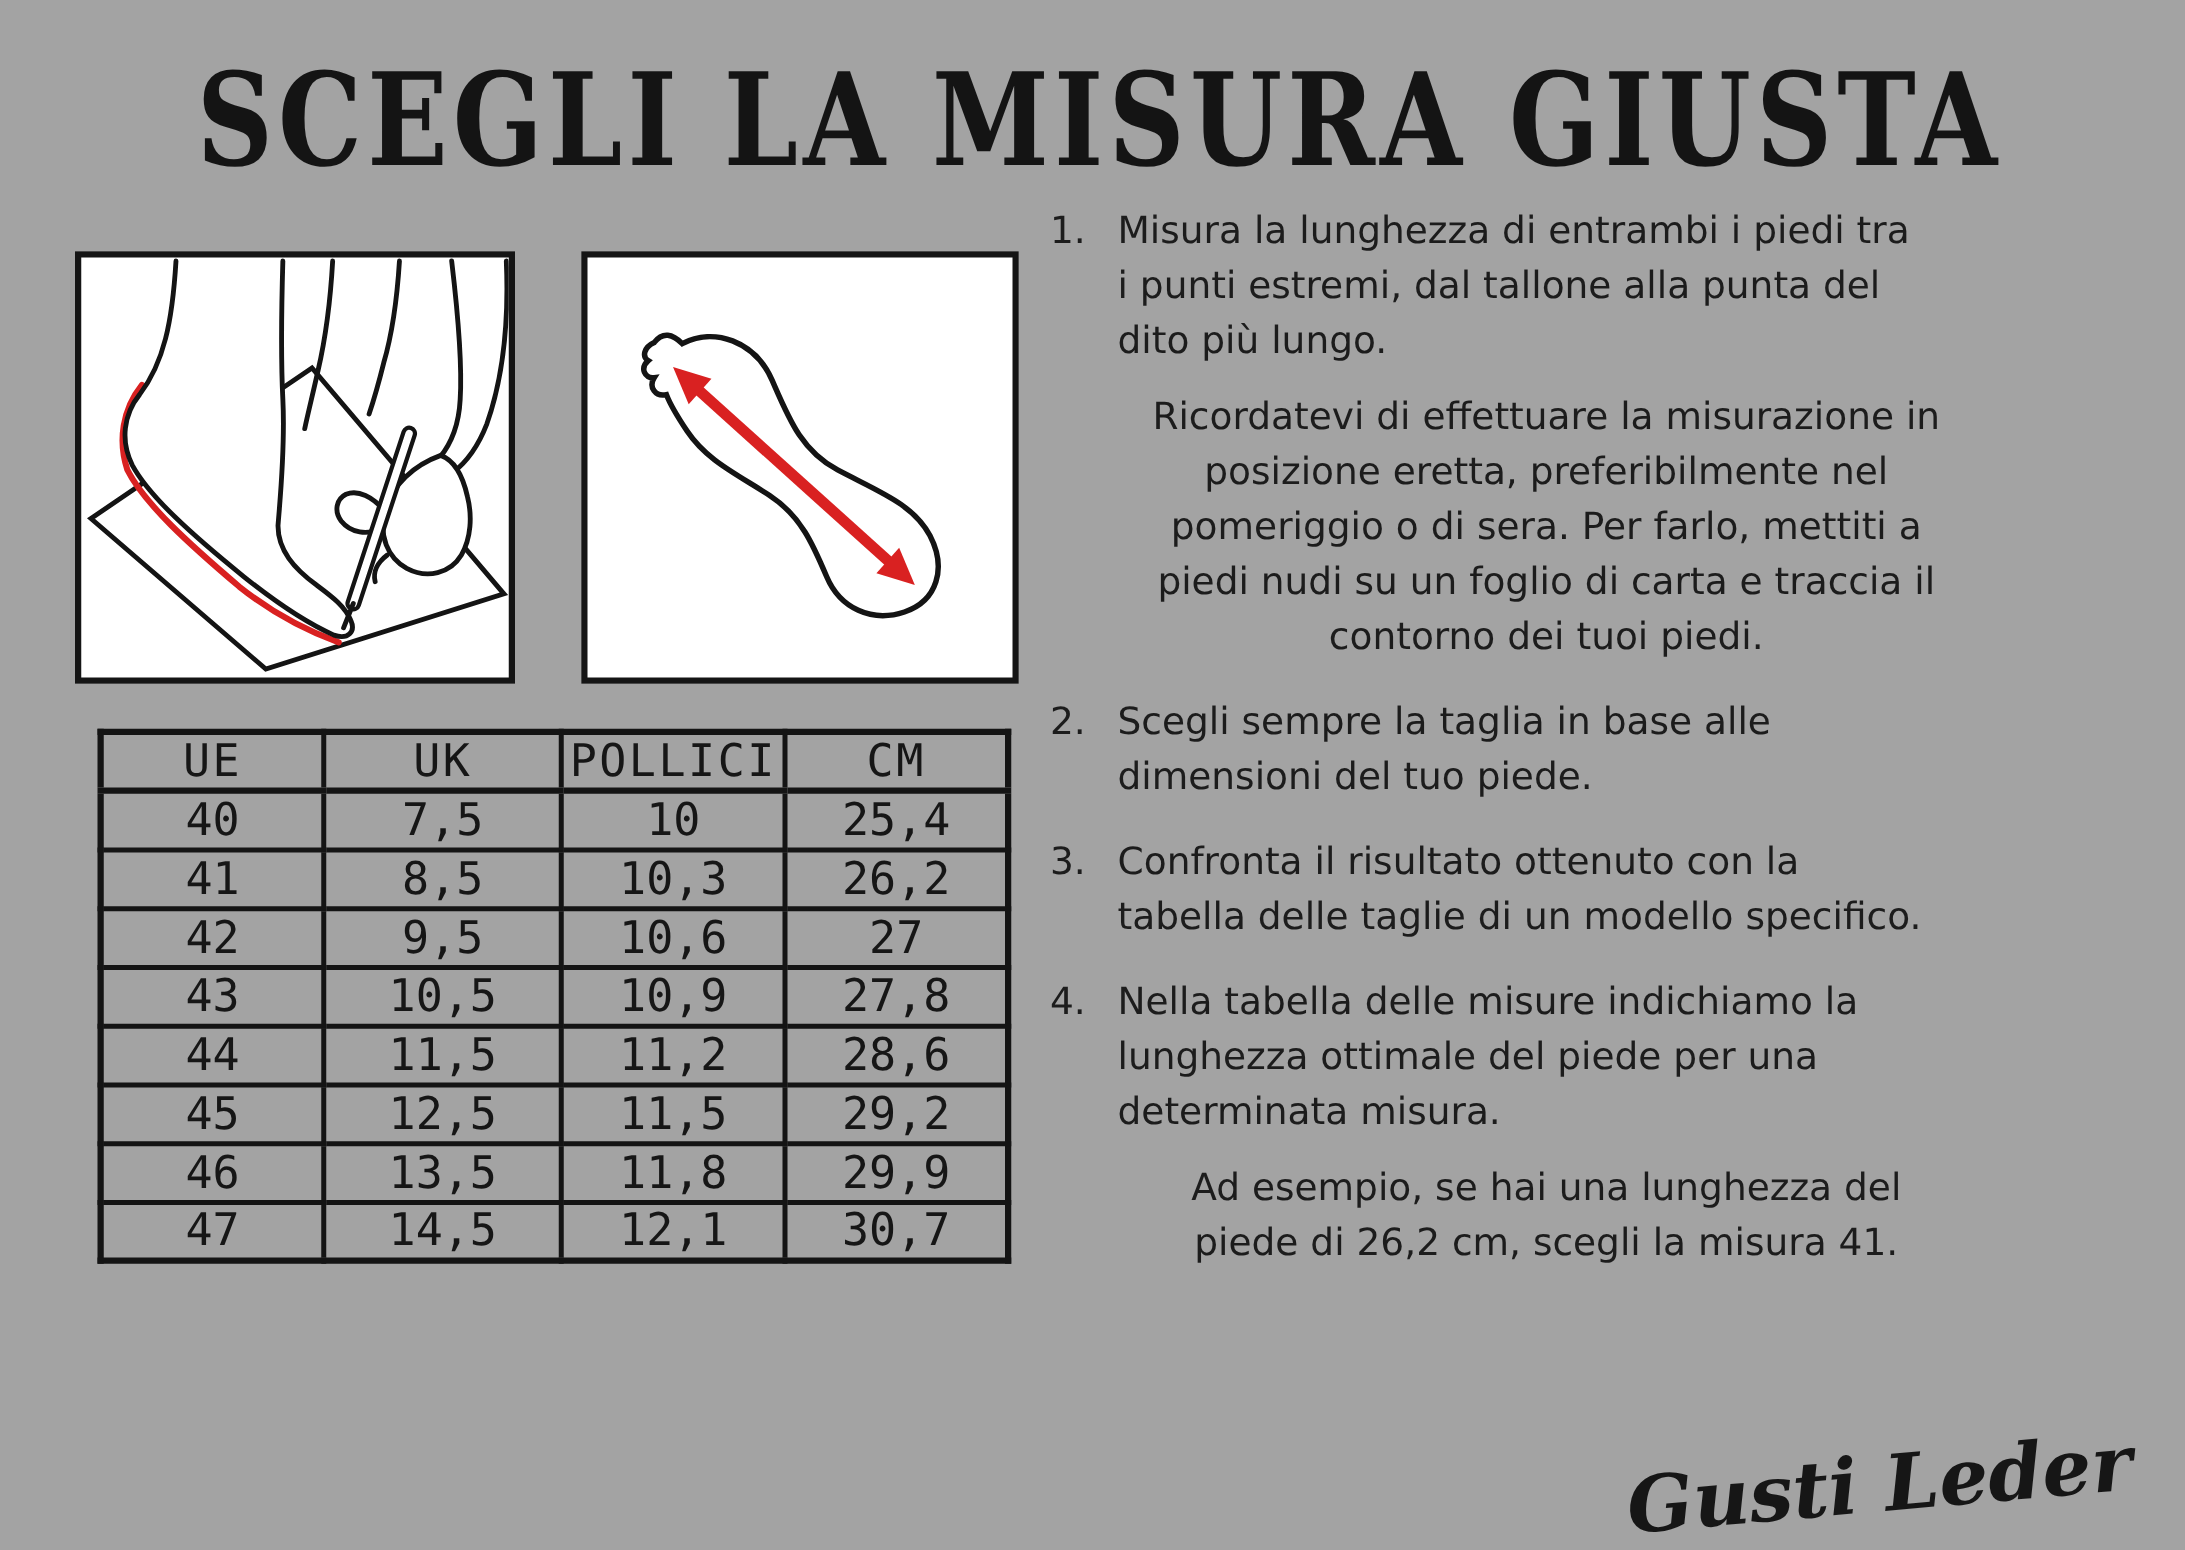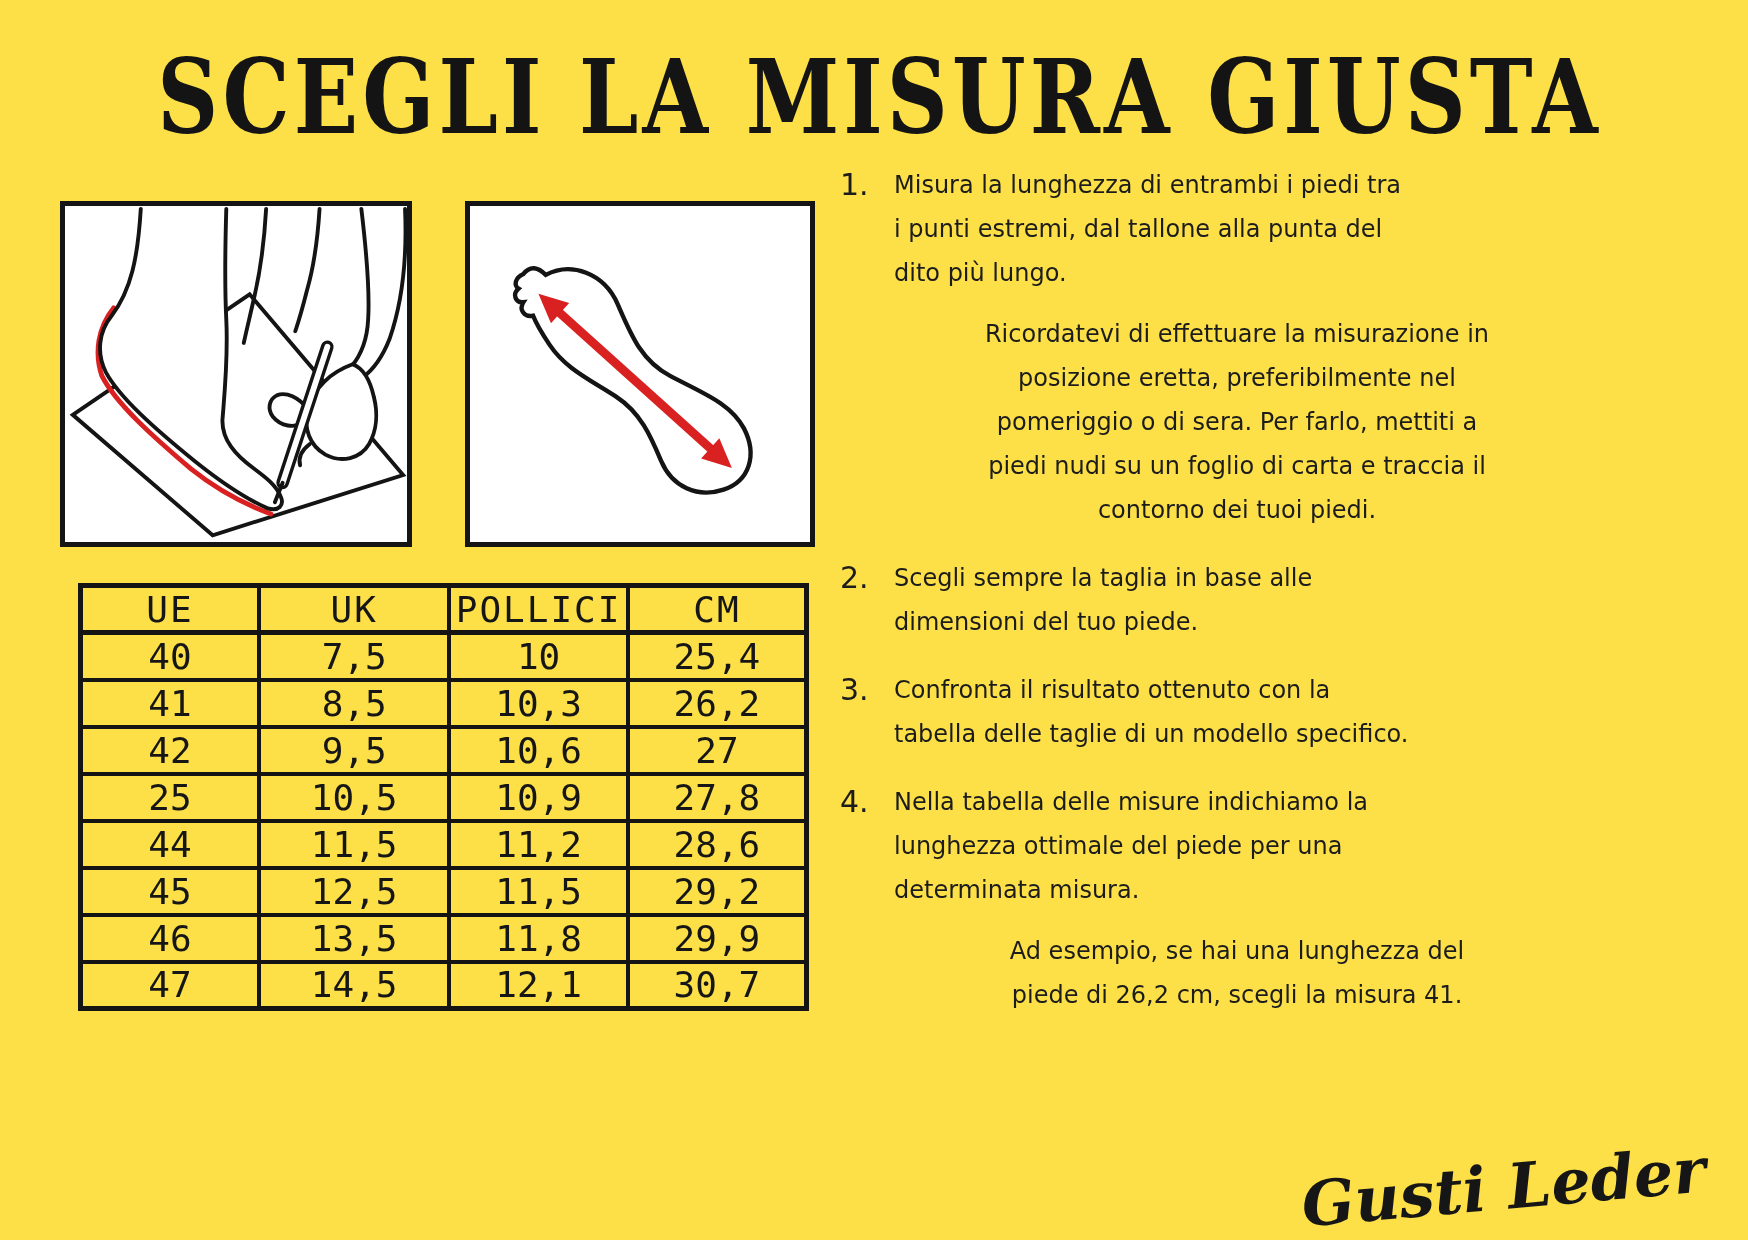--- a/index.html
+++ b/index.html
@@ -1,19 +1,19 @@
 <!DOCTYPE html>
 <html><head>
 <meta charset="utf-8">
 <style>
   * { margin:0; padding:0; box-sizing:border-box; }
   html,body { background:#ffffff; }
   .page {
     position:relative; width:1748px; height:1240px;
-    background:#fde047; overflow:hidden; color:#1a1a1a;
+    background:#a3a3a3; overflow:hidden; color:#1a1a1a;
     font-family:"DejaVu Sans", sans-serif;
   }
   .title {
     position:absolute; top:36px; left:0; width:100%;
     text-align:center;
     font-family:"DejaVu Serif", serif;
     font-weight:bold;
     font-size:103px;
     letter-spacing:5px;
     transform:scaleX(0.82);
@@ -49,21 +49,21 @@
     position:absolute; left:840px; top:163px; width:740px;
   }
   .instr-item { display:flex; margin-top:24px; }
   .instr-item:first-child { margin-top:0; }
   .instr-num {
     flex:0 0 54px; font-size:30px; line-height:44px; color:#1c1c1c;
   }
   .instr-texts { flex:1; }
   .instr-texts p {
     white-space:pre-line;
-    font-size:24px; line-height:44px; color:#1c1c1c;
+    font-size:30px; line-height:44px; color:#1c1c1c;
     margin:0;
   }
   .instr-texts p + p { margin-top:17px;text-align:center; }
 
   .logo {
     position:absolute; right:42px; bottom:16px;
     font-family:"DejaVu Serif", serif;
     font-style:italic; font-weight:bold;
     font-size:62px; color:#161616;
     transform:rotate(-5deg);
@@ -144,21 +144,21 @@
         <td>10,3</td>
         <td>26,2</td>
       </tr>
       <tr>
         <td>42</td>
         <td>9,5</td>
         <td>10,6</td>
         <td>27</td>
       </tr>
       <tr>
-        <td>25</td>
+        <td>43</td>
         <td>10,5</td>
         <td>10,9</td>
         <td>27,8</td>
       </tr>
       <tr>
         <td>44</td>
         <td>11,5</td>
         <td>11,2</td>
         <td>28,6</td>
       </tr>

